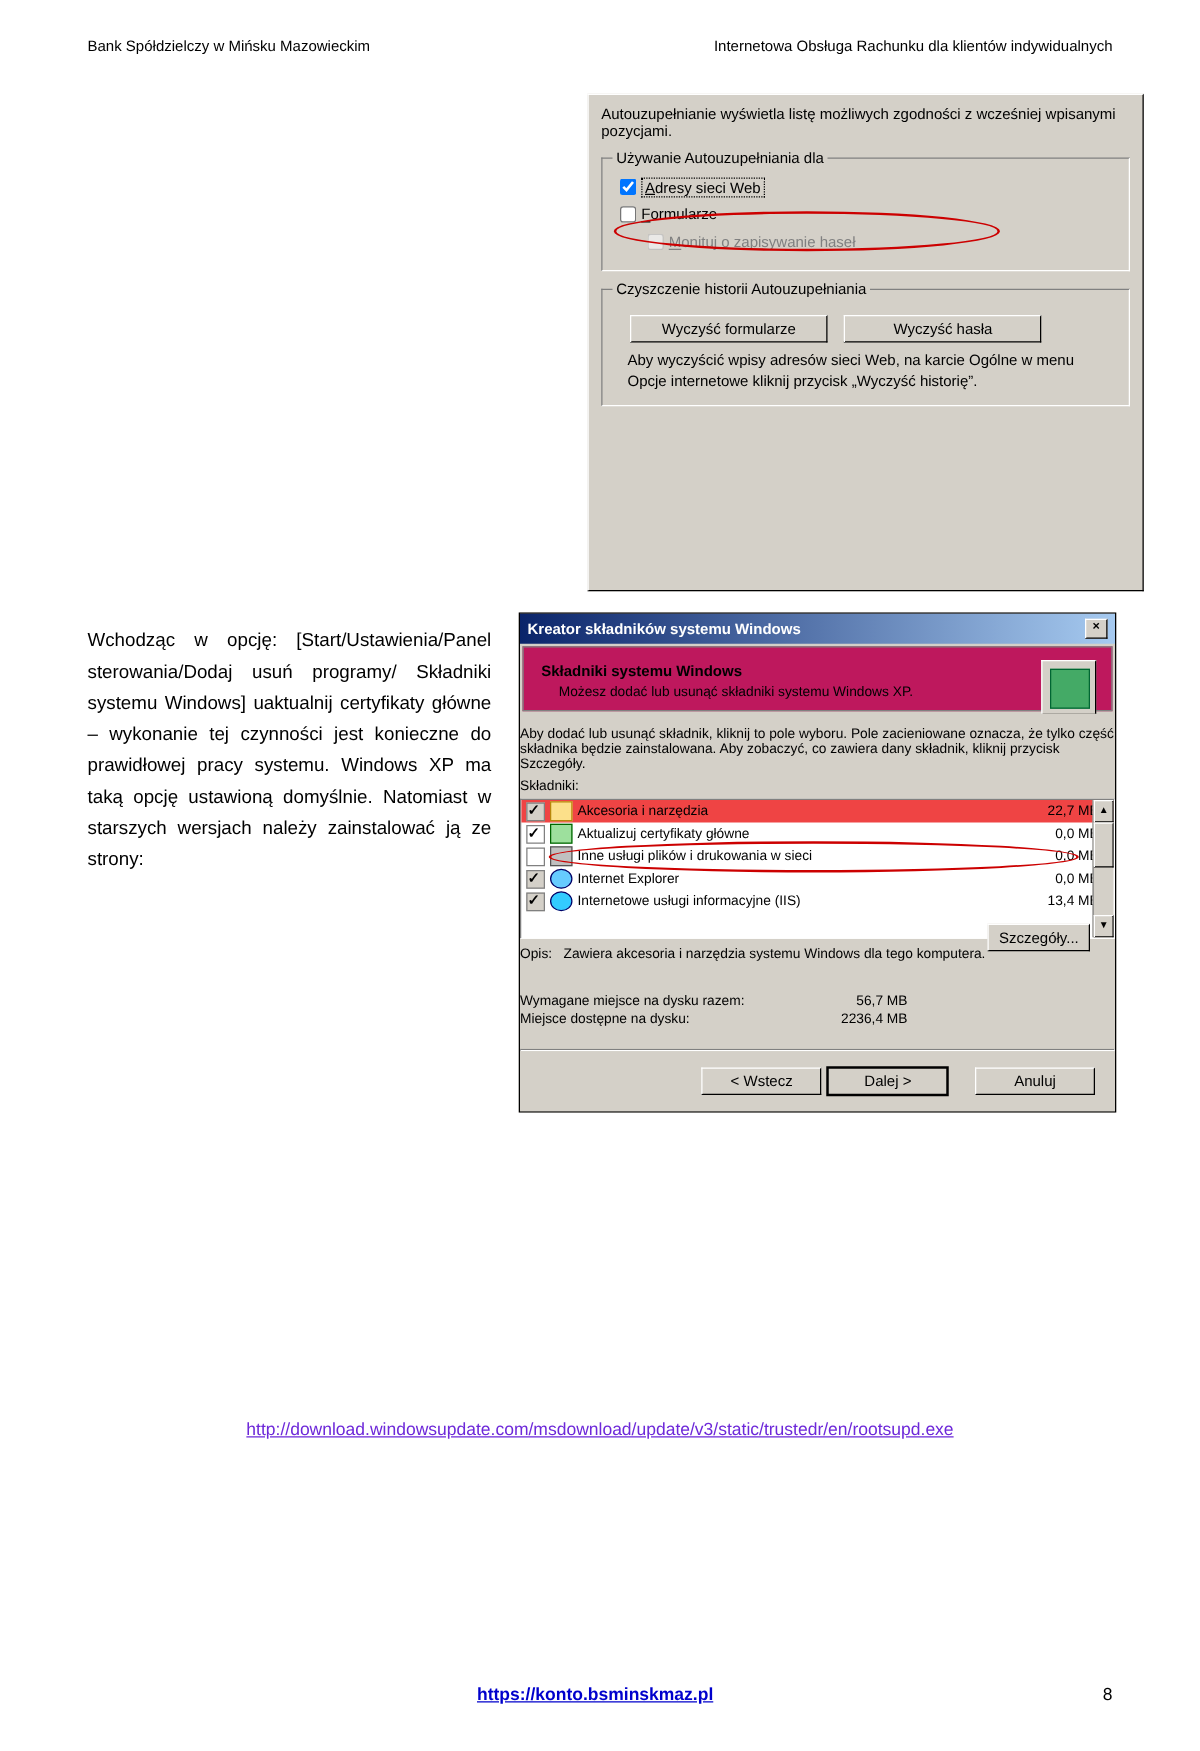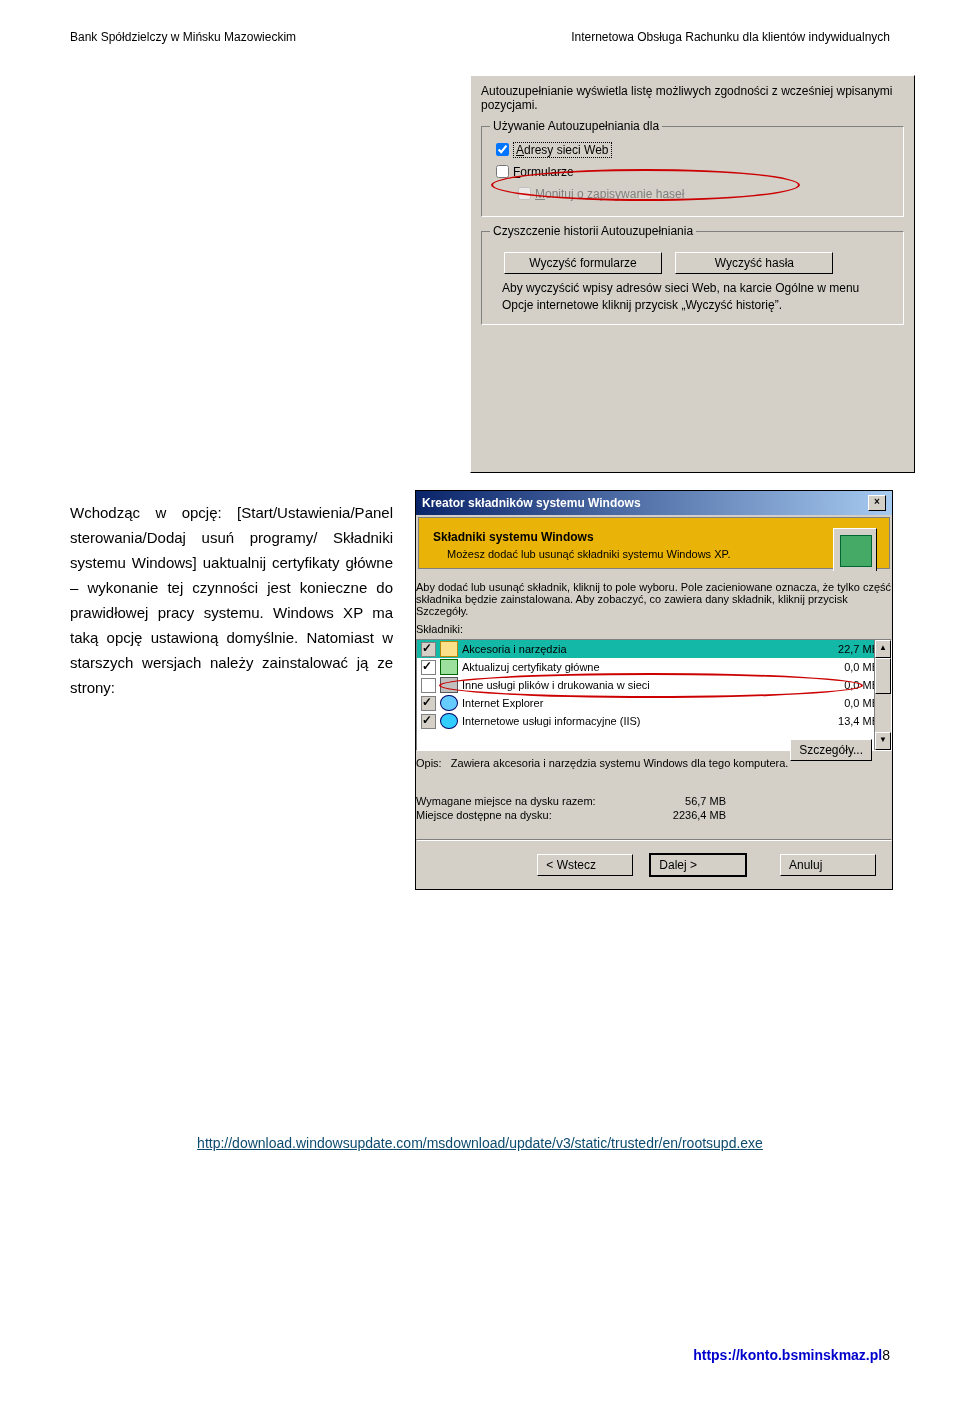--- a/index.html
+++ b/index.html
@@ -19,50 +19,50 @@
 .selbox{border:1px dotted #000;padding:0 2px}
 .btn{display:inline-block;background:#d4d0c8;border:1px solid #000;border-top-color:#fff;border-left-color:#fff;padding:3px 8px;font-size:12px}
 .clearbtns{margin:10px 0 6px 12px}
 .clearbtns .btn{width:140px;text-align:center}
 .note{margin:4px 10px 0 10px;line-height:17px}
 .oval-red{position:absolute;border:2px solid #c00;border-radius:50%}
 .bodytext{position:absolute;top:500px;left:70px;width:323px;font-size:15px;line-height:25px;text-align:justify}
 .dlg2{top:490px;left:415px;width:476px;border:1px solid #000}
 .dlg2 .titlebar{background:linear-gradient(to right,#0a246a,#a6caf0);color:#fff;padding:4px 6px;font-weight:bold;font-size:12px;display:flex;justify-content:space-between;align-items:center}
 .dlg2 .titlebar .closebtn{background:#d4d0c8;color:#000;width:16px;height:14px;text-align:center;font-weight:bold;font-family:Arial;border:1px solid #000;border-top-color:#fff;border-left-color:#fff;font-size:10px;line-height:12px}
-.dlg2 .wiz{background:#eab308;margin:2px;border:1px solid #808080;padding:12px 0 8px 14px;position:relative}
+.dlg2 .wiz{background:#be185d;margin:2px;border:1px solid #808080;padding:12px 0 8px 14px;position:relative}
 .dlg2 .wiz h4{margin:0 0 4px 0;font-size:12px}
 .dlg2 .wiz .sub{font-size:11px}
 .sysicon{position:absolute;right:12px;top:10px;width:42px;height:42px;background:#d4d0c8;border:1px solid #000;border-top-color:#fff;border-left-color:#fff}
 .sysicon::before{content:"";position:absolute;left:6px;top:6px;width:30px;height:30px;background:#4a6;border:1px solid #063}
 .dlg2 .body2{background:#d4d0c8;font-size:11px;padding:10px 0}
 .listbox{background:#fff;border:1px solid #808080;border-bottom-color:#fff;border-right-color:#fff;height:110px;overflow:hidden;position:relative;margin-top:4px}
 .listbox .row{display:flex;align-items:center;padding:1px 4px;font-size:11px}
-.listbox .row.hl{background:#14b8a6}
+.listbox .row.hl{background:#ef4444}
 .listbox .row .ck{width:13px;height:13px;border:1px solid #808080;background:#fff;margin-right:4px;position:relative}
 .listbox .row .ck.c::after{content:"✓";position:absolute;left:0;top:-2px;font-size:12px;font-weight:bold}
 .listbox .row .ck.g{background:#d4d0c8}
 .listbox .row .ico{width:16px;height:14px;margin-right:4px}
 .listbox .row .lbl{flex:1}
 .listbox .row .sz{width:60px;text-align:right;padding-right:8px}
 .listbox .sbar{position:absolute;right:0;top:0;bottom:0;width:16px;background:#d4d0c8;border-left:1px solid #808080}
 .listbox .sbar .sbtn{height:16px;background:#d4d0c8;border:1px solid #000;border-top-color:#fff;border-left-color:#fff;text-align:center;font-size:8px;line-height:14px}
 .opis{margin-top:6px;font-size:11px}
 .reqrow{display:flex;font-size:11px;margin-top:2px}
 .reqrow .l{width:220px}
 .reqrow .v{width:90px;text-align:right}
 .detbtn{position:absolute;right:20px;bottom:78px}
 .dlg2 .divline{border-top:1px solid #808080;border-bottom:1px solid #fff;margin:0}
 .wizbtns{background:#d4d0c8;text-align:right;padding:12px 16px}
-.wizbtns .btn{width:78px;text-align:left;margin-left:16px}
+.wizbtns .btn{width:78px;text-align:center;margin-left:4px}
 .wizbtns .btn.def{border:2px solid #000;border-top-color:#000;border-left-color:#000}
 .link{position:absolute;top:1135px;left:70px;right:70px;text-align:center;font-size:14px}
-.link a{color:#0c4a6e;text-decoration:underline}
+.link a{color:#6d28d9;text-decoration:underline}
 .footer{position:absolute;bottom:38px;left:70px;right:70px;font-size:14px}
-.footer .c{text-align:right;color:#00c;font-weight:bold}
+.footer .c{text-align:center;color:#00c;text-decoration:underline;font-weight:bold}
 .footer .pg{float:right;color:#000;font-weight:normal;text-decoration:none}
 .ico-folder{background:#fce08a;border:1px solid #b8860b}
 .ico-cert{background:#9de09d;border:1px solid #060}
 .ico-printer{background:#c0c0c0;border:1px solid #555}
 .ico-ie{background:#6cf;border:1px solid #006;border-radius:50%}
 .ico-world{background:#3cf;border:1px solid #006;border-radius:50%}
 .oval2{position:absolute;border:2px solid #c00;border-radius:50%}
 </style>
 </head>
 <body>

